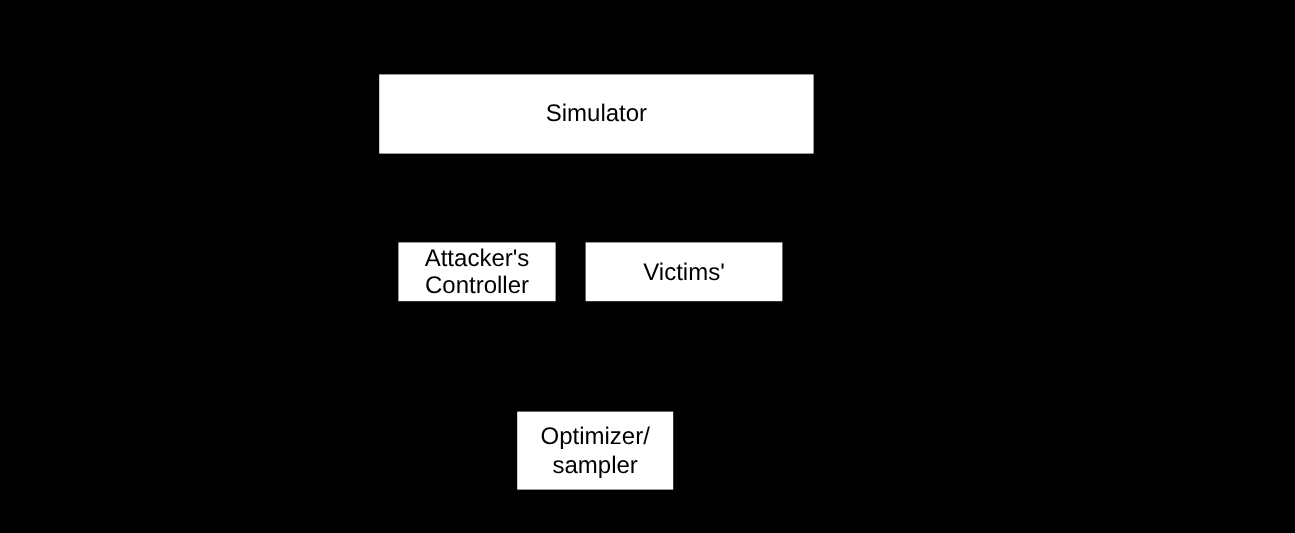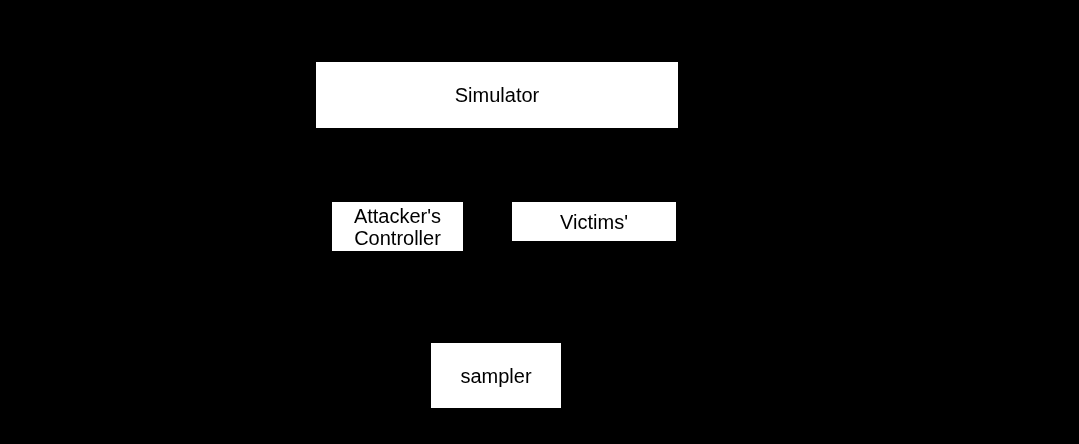--- a/index.html
+++ b/index.html
@@ -29,21 +29,21 @@
   }
   .node span {
     display: block;
     white-space: nowrap;
   }
   
   .node span:empty { display: none; }
 
   .node-simulator  { left: 316px; top: 62px;  width: 362px; height: 66px; }
   .node-attacker   { left: 332px; top: 202px; width: 131px; height: 49px; }
-  .node-victims    { left: 512px; top: 202px; width: 164px; height: 39px; }
+  .node-victims    { left: 488px; top: 202px; width: 164px; height: 49px; }
   .node-optimizer  { left: 431px; top: 343px; width: 130px; height: 65px; line-height: 24px; }
 </style>
 </head>
 <body>
 
 <div class="canvas">
 
   <div class="node node-attacker">
     <span>Attacker's</span>
     <span>Controller</span>
@@ -52,16 +52,17 @@
   <div class="node node-simulator">
     <span>Simulator</span>
 
   </div>
 
   <div class="node node-victims">
     <span>Victims'</span>
   </div>
 
   <div class="node node-optimizer">
+    <span>Optimizer/</span>
     <span>sampler</span>
   </div>
 
 </div>
 
 </body></html>

